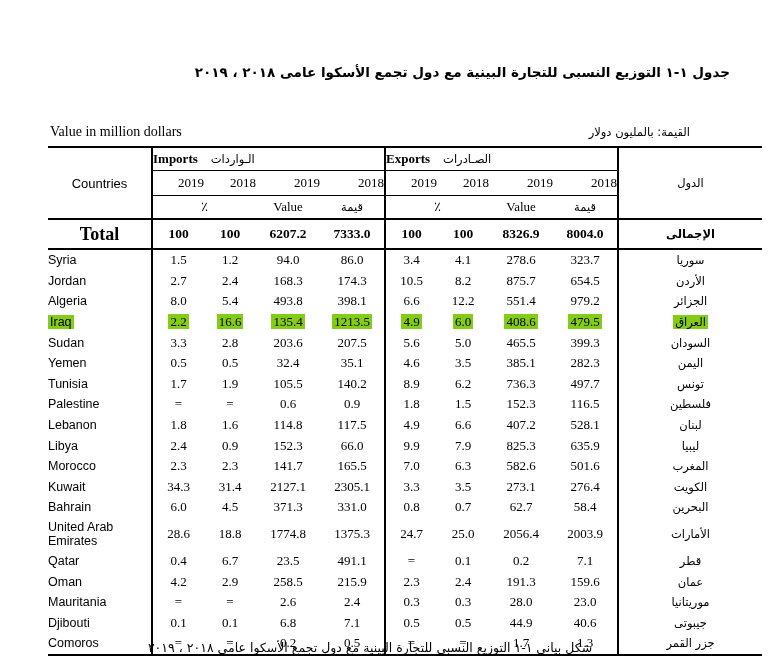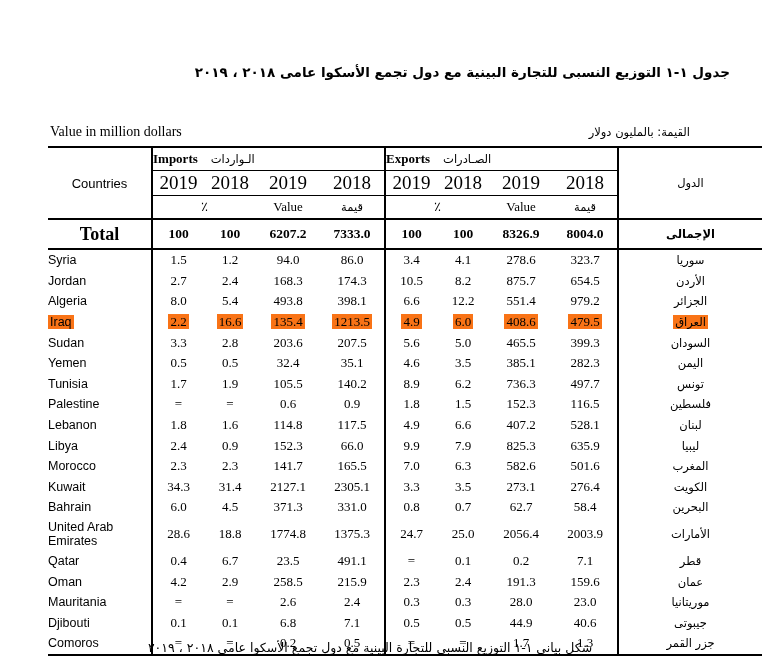--- a/index.html
+++ b/index.html
@@ -111,23 +111,23 @@
     font-size: 13px;
   }
   .hdr-grp {
     text-align: left;
     font-size: 13px;
     height: 22px;
   }
   .hdr-grp .en { font-family:"Liberation Serif", serif; font-weight: bold; }
   .hdr-grp .ar { font-family:"DejaVu Sans", sans-serif; font-size: 11.5px; direction: rtl; }
   .hdr-yr {
-    text-align: center;
-    font-family: "Liberation Serif", serif;
-    font-size: 19px;
+    text-align: right;
+    font-family: "Liberation Serif", serif;
+    font-size: 13px;
     height: 24px;
   }
   .hdr-sub {
     text-align: center;
     font-family: "Liberation Serif", serif;
     font-size: 13px;
     height: 22px;
   }
   .hdr-sub.ar { font-family:"DejaVu Sans", sans-serif; font-size: 11.5px; direction: rtl;}
   .hdr-countries {
@@ -146,21 +146,21 @@
     text-align: center;
     padding-left: 0;
   }
   .row-total .c-num { font-size: 13.5px; font-weight: bold; }
   .row-total .c-ar  { font-size: 11.5px; font-weight: bold; }
 
   tr.data-row td { height: 20.6px; }
   tr.data-row.tall td { height: 33px; }
 
   .hl-in {
-    background: #f97316;
+    background: #84cc16;
     padding: 0 2px;
   }
 </style>
 </head>
 <body>
 
 <div class="page">
 
   <div class="title-ar">جدول ١-١ التوزيع النسبى للتجارة البينية مع دول تجمع الأسكوا عامى ٢٠١٨ ، ٢٠١٩</div>
   <div class="units-en">Value in million dollars</div>

